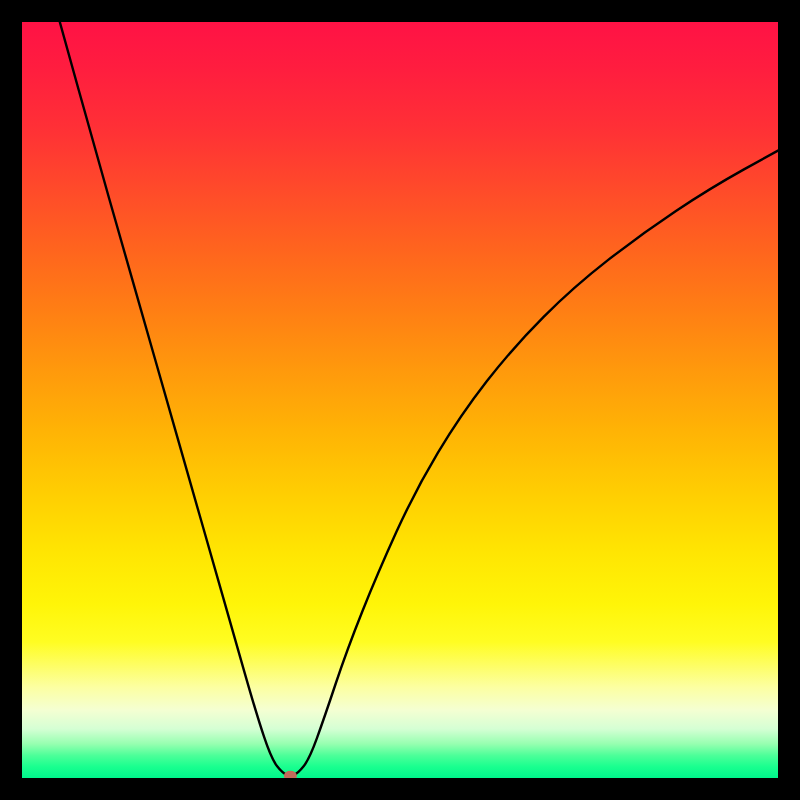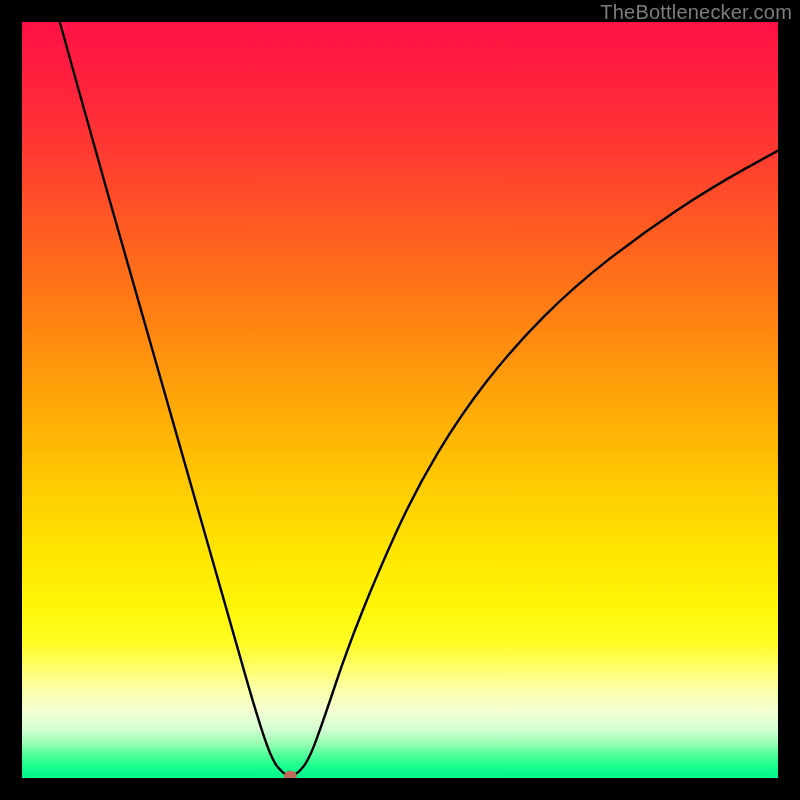--- a/index.html
+++ b/index.html
@@ -76,14 +76,13 @@
 <body>
 
 <div class="frame">
   <div class="plot-area">
     <div class="gradient"></div>
     <svg class="curve-svg" viewBox="0 0 756 756" preserveAspectRatio="none">
       <path fill="none" stroke="#000" stroke-width="2.4" stroke-linecap="round" d="M 37.800000000000004 0 Q 37.800000000000004 0 56.7 68.04000000000002 Q 75.60000000000001 136.08000000000004 86.94 175.77000000000004 Q 98.28 215.46000000000004 109.62 255.15000000000003 Q 120.96000000000001 294.84000000000003 132.3 334.53 Q 143.64000000000001 374.21999999999997 154.98000000000002 413.90999999999997 Q 166.32 453.59999999999997 177.66 493.28999999999996 Q 189 532.98 200.34 572.6700000000001 Q 211.68 612.36 223.01999999999998 652.05 Q 234.35999999999999 691.74 241.92000000000002 714.4200000000001 Q 249.48000000000002 737.1 255.15 744.282 Q 260.82 751.464 264.6 752.598 Q 268.38 753.732 272.15999999999997 752.598 Q 275.94 751.464 281.61 744.282 Q 287.28000000000003 737.1 294.84000000000003 716.31 Q 302.40000000000003 695.52 313.74 661.5 Q 325.08 627.48 340.2 589.6800000000001 Q 355.32 551.88 374.22 510.29999999999995 Q 393.12 468.71999999999997 415.79999999999995 430.91999999999996 Q 438.47999999999996 393.12 464.94 359.1 Q 491.40000000000003 325.08000000000004 521.64 294.84000000000003 Q 551.88 264.59999999999997 585.9 238.14000000000001 Q 619.92 211.68000000000006 653.94 189 Q 687.96 166.31999999999994 721.98 147.41999999999996 T 756 128.51999999999998"></path>
       <ellipse cx="268.38" cy="753.732" rx="6.5" ry="5" fill="#c06a5a"></ellipse>
     </svg>
   </div>
-  <div class="watermark">TheBottlenecker.com</div>
 </div>
 
 </body></html>

